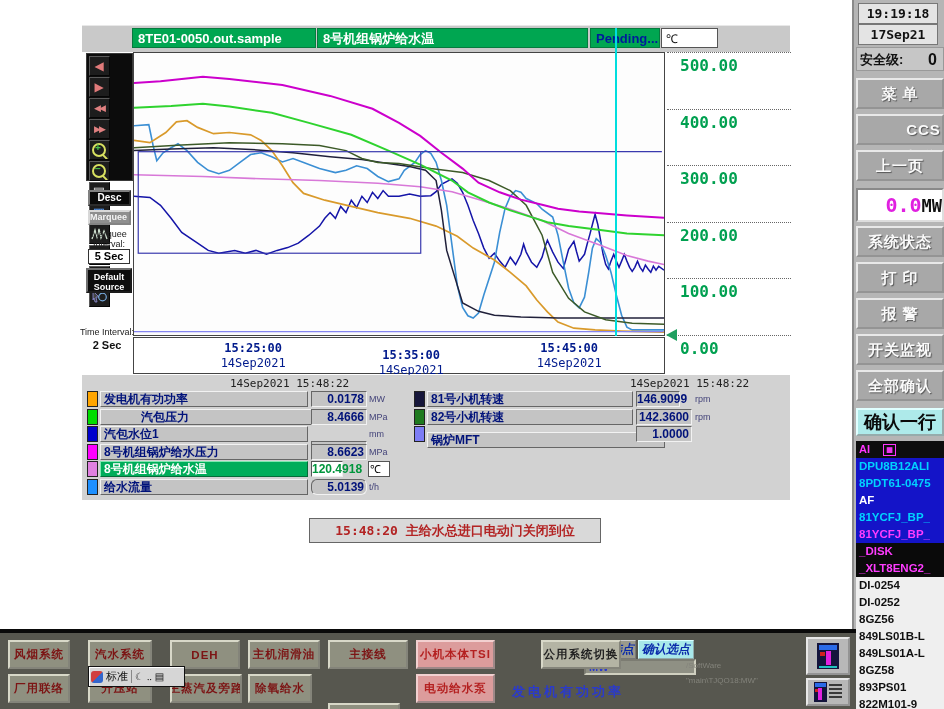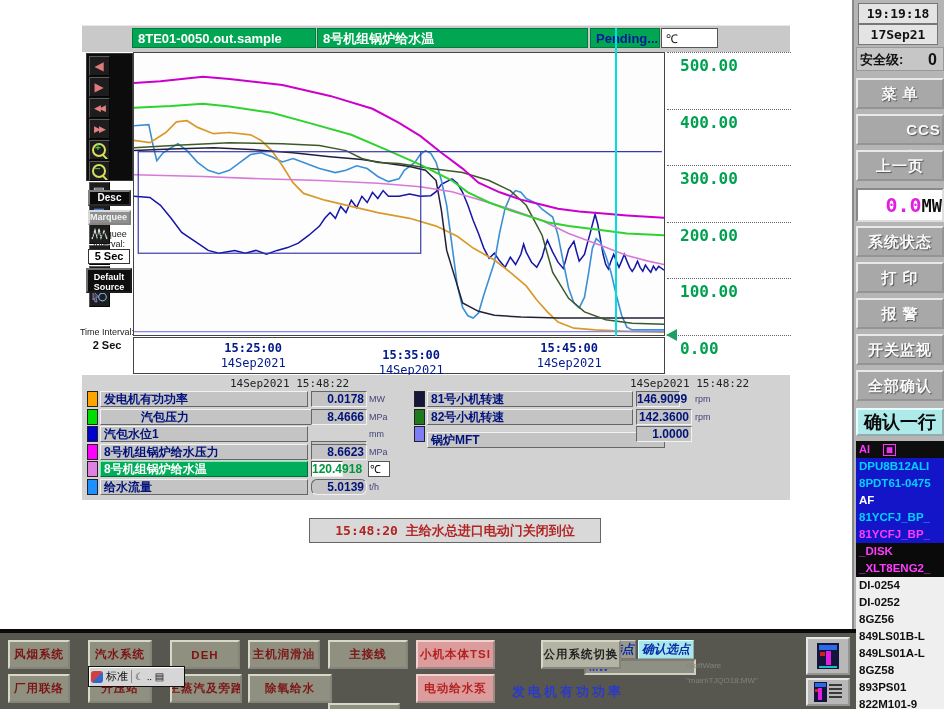--- a/index.html
+++ b/index.html
@@ -371,21 +371,21 @@
   <div class="navbtn " style="left: 8px; width: 62px; top: 7px;">风烟系统</div>
       <div class="navbtn " style="left: 88px; width: 64px; top: 7px;">汽水系统</div>
       <div class="navbtn " style="left: 170px; width: 70px; top: 7px;">DEH</div>
       <div class="navbtn " style="left: 248px; width: 72px; top: 7px;">主机润滑油</div>
       <div class="navbtn " style="left: 328px; width: 80px; top: 7px;">主接线</div>
       <div class="navbtn pink" style="left: 416px; width: 79px; top: 7px;">小机本体TSI</div>
       <div class="navbtn light" style="left: 497px; width: 80px; top: 7px; margin-left: 44px;">公用系统切换</div>
       <div class="navbtn " style="left: 8px; width: 62px; top: 41px;">厂用联络</div>
       <div class="navbtn " style="left: 88px; width: 64px; top: 41px;">升压站</div>
       <div class="navbtn " style="left: 170px; width: 72px; top: 41px;">主蒸汽及旁路</div>
-      <div class="navbtn " style="left: 248px; width: 84px; top: 41px;">除氧给水</div>
+      <div class="navbtn " style="left: 248px; width: 64px; top: 41px;">除氧给水</div>
       <div class="navbtn " style="left: 328px; width: 72px; top: 41px; margin-top: 29px;">厂用联络</div>
       <div class="navbtn pink" style="left: 416px; width: 79px; top: 41px;">电动给水泵</div>
       <div class="imebar">
       <span class="imeico"></span>
       <span class="imetxt">标准</span>
       <span class="imesep"></span>
       <span style="font-size:10px;color:#111;">☾</span>
       <span style="font-size:9px;color:#111;">‥</span>
       <span style="font-size:10px;color:#111;">▤</span>
     </div>

